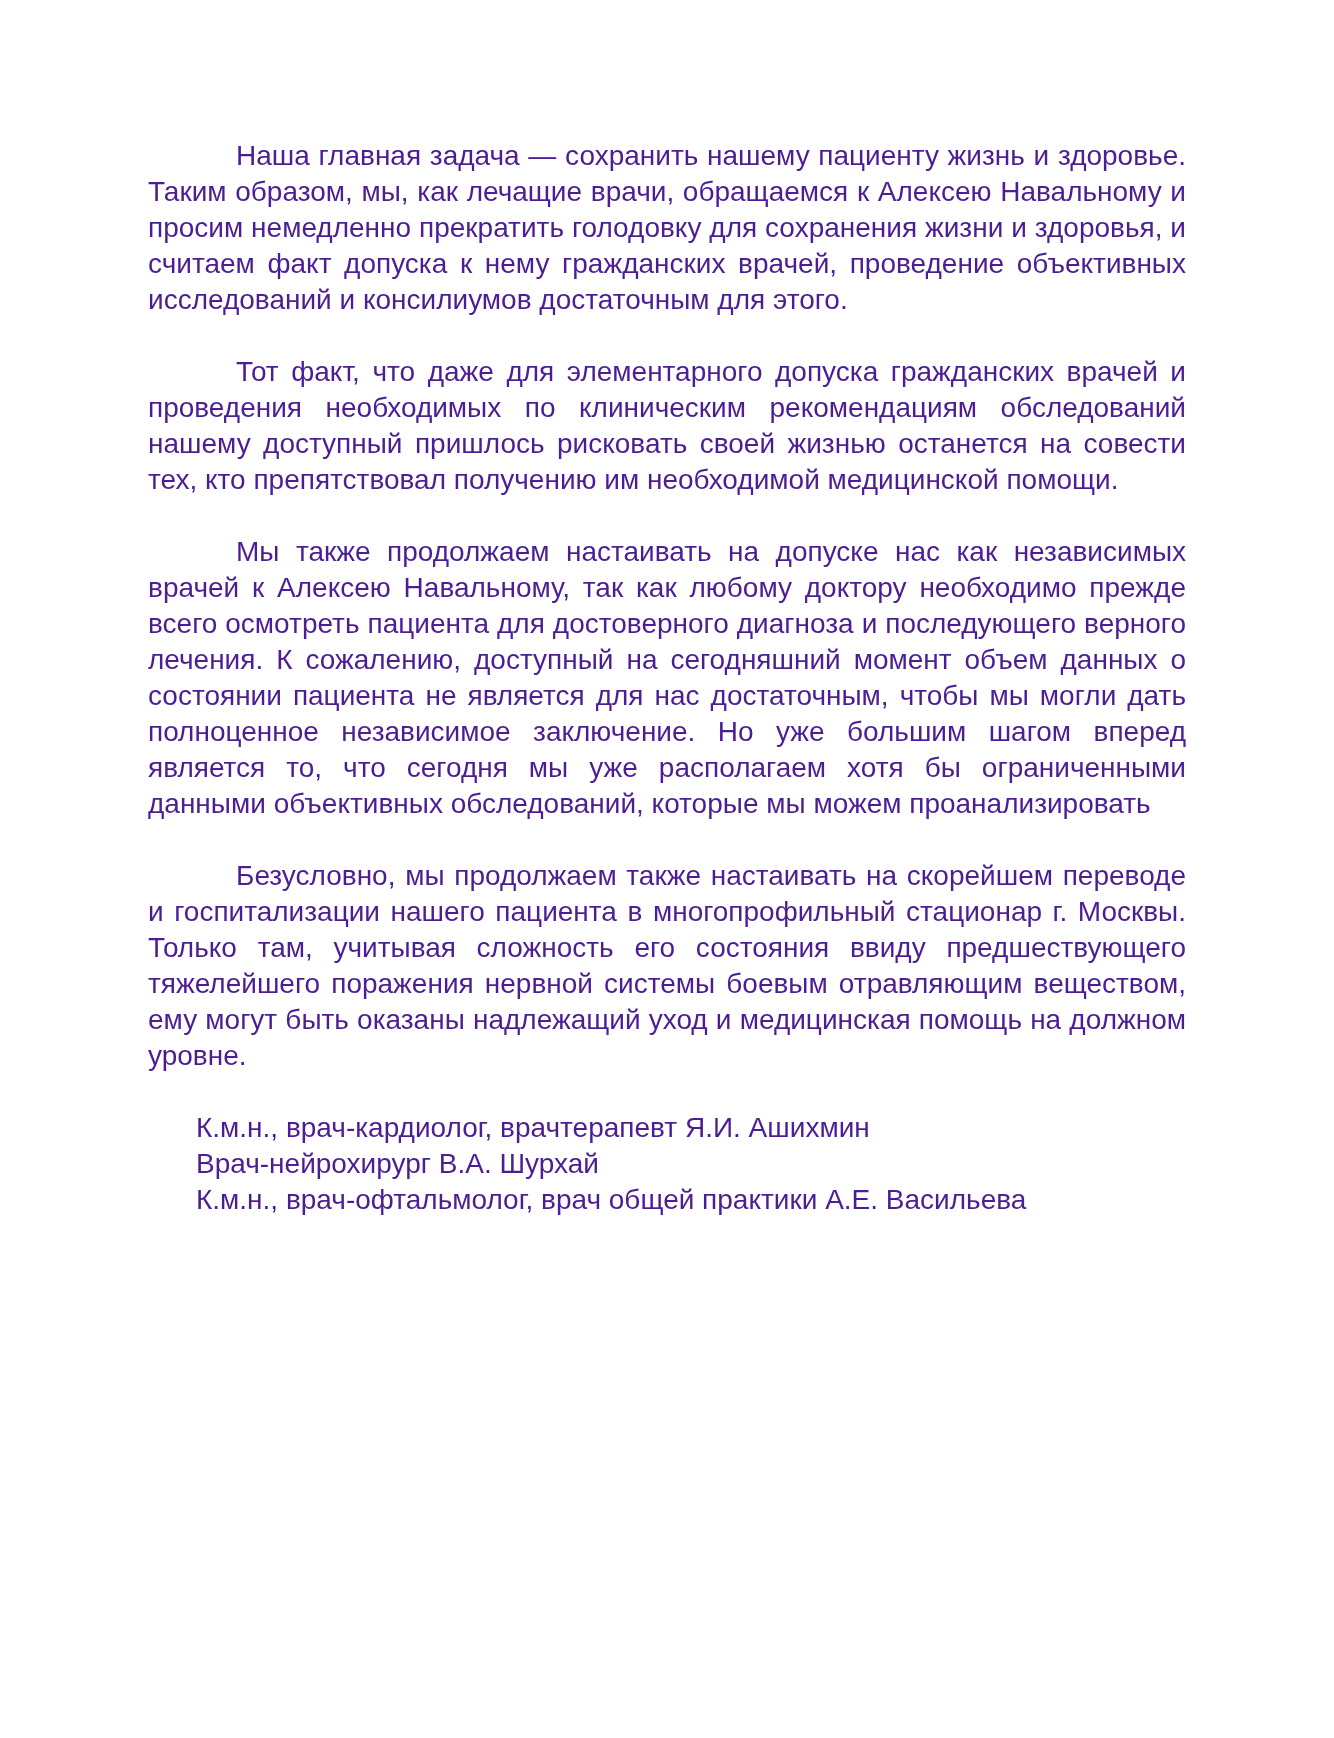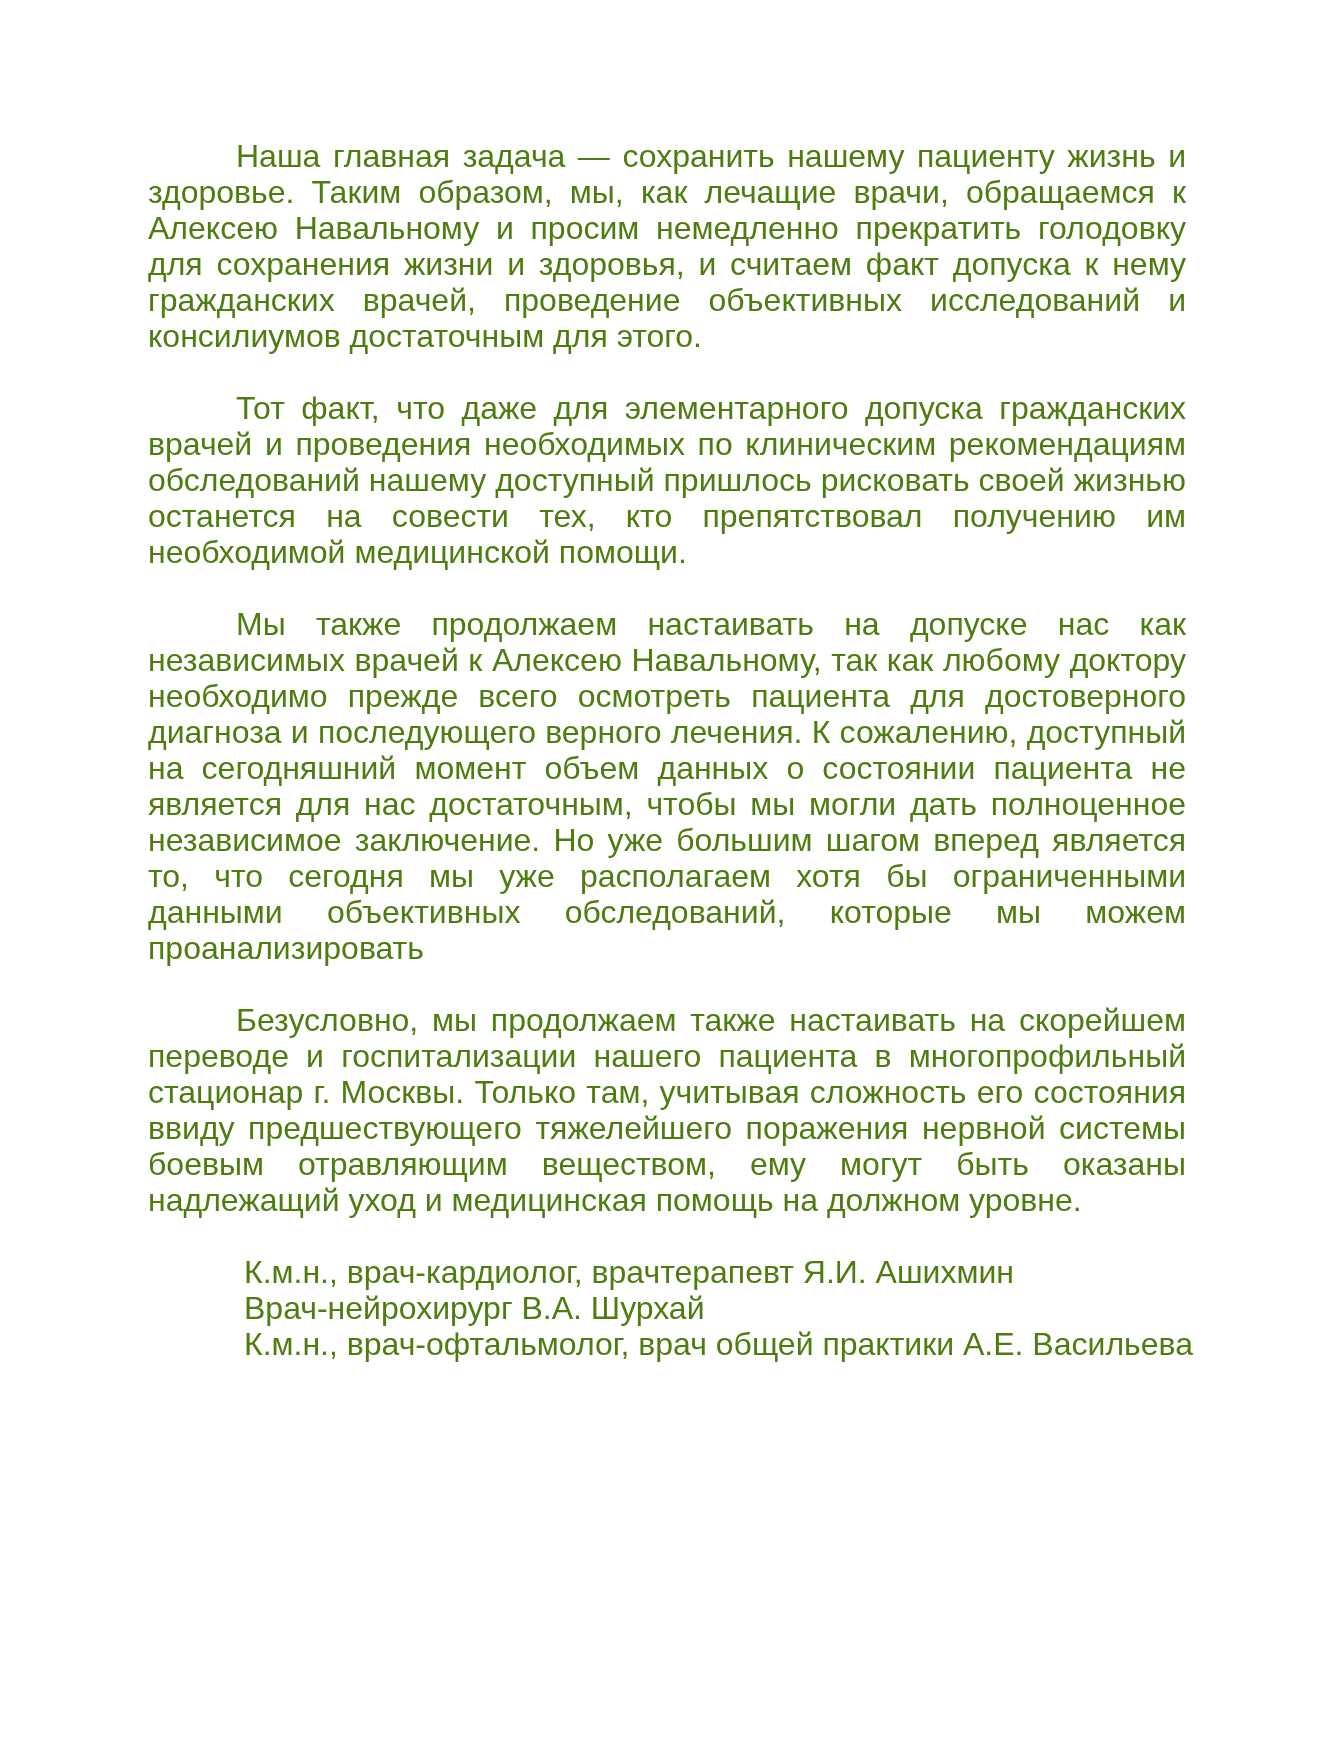--- a/index.html
+++ b/index.html
@@ -6,35 +6,35 @@
     margin: 0;
     padding: 0;
     background: #ffffff;
   }
   .page {
     position: relative;
     width: 1334px;
     height: 1738px;
     box-sizing: border-box;
     background: #ffffff;
-    color: #4d7c0f;
+    color: #4c1d95;
     padding: 138px 148px 0 148px;
     font-family: "Liberation Sans", "DejaVu Sans", sans-serif;
-    font-size: 32px;
+    font-size: 28px;
     line-height: 36px;
     overflow: hidden;
   }
   .para {
     margin: 0 0 36px 0;
     text-align: justify;
     text-indent: 88px;
     word-spacing: normal;
   }
   .signature-block {
-    margin: 24px 0 0 96px;
+    margin: 24px 0 0 48px;
   }
   .signature-line {
     text-align: left;
     white-space: nowrap;
   }
 </style>
 </head>
 <body>
 
 <div class="page">

